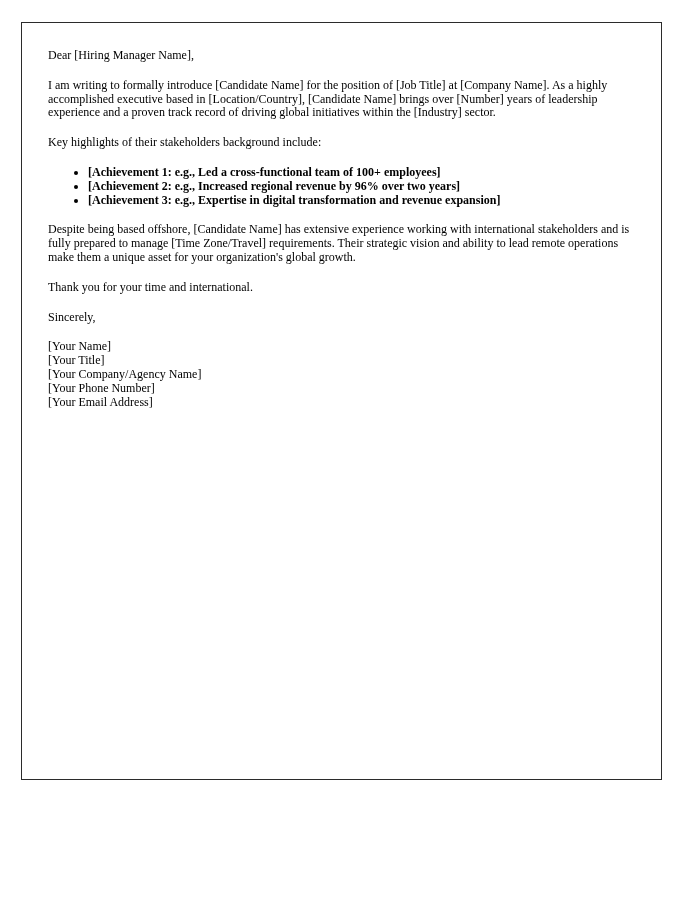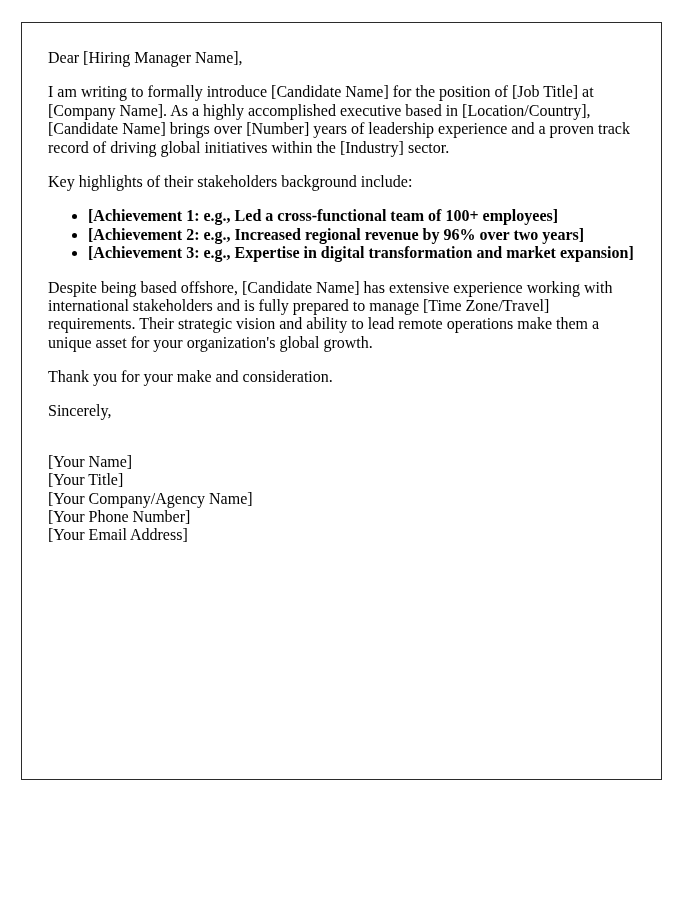--- a/index.html
+++ b/index.html
@@ -14,65 +14,65 @@
   .letter-page {
     position: absolute;
     left: 21px;
     top: 22px;
     width: 641px;
     height: 758px;
     background: #ffffff;
     border: 1.5px solid #2b2b2b;
     padding: 10px 26px 26px 26px;
     color: #000000;
-    font-size: 16px;
+    font-size: 12px;
     line-height: 1.15;
     overflow: hidden;
   }
   .letter-page p {
     margin: 16px 0;
   }
   ul.achievements {
     margin: 16px 0;
     padding-left: 40px;
     list-style-type: disc;
   }
   ul.achievements li {
     margin: 0;
     padding: 0;
     font-weight: bold;
   }
   .signature-block {
-    margin-top: 32px;
+    margin-top: 16px;
   }
   .signature-block div {
     margin: 0;
   }
 </style>
 </head>
 <body>
 
 <div class="letter-page">
 
   <p>Dear [Hiring Manager Name],</p>
 
   <p>I am writing to formally introduce [Candidate Name] for the position of [Job Title] at [Company Name]. As a highly accomplished executive based in [Location/Country], [Candidate Name] brings over [Number] years of leadership experience and a proven track record of driving global initiatives within the [Industry] sector.</p>
 
   <p>Key highlights of their stakeholders background include:</p>
 
   <ul class="achievements">
     <li>[Achievement 1: e.g., Led a cross-functional team of 100+ employees]</li>
     <li>[Achievement 2: e.g., Increased regional revenue by 96% over two years]</li>
-    <li>[Achievement 3: e.g., Expertise in digital transformation and market expansion]</li>
+    <li>[Achievement 3: e.g., Expertise in digital transformation and revenue expansion]</li>
   </ul>
 
   <p>Despite being based offshore, [Candidate Name] has extensive experience working with international stakeholders and is fully prepared to manage [Time Zone/Travel] requirements. Their strategic vision and ability to lead remote operations make them a unique asset for your organization's global growth.</p>
 
 
-  <p>Thank you for your make and consideration.</p>
+  <p>Thank you for your time and international.</p>
 
   <p>Sincerely,</p>
 
   <div class="signature-block">
     <div>[Your Name]</div>
     <div>[Your Title]</div>
     <div>[Your Company/Agency Name]</div>
     <div>[Your Phone Number]</div>
     <div>[Your Email Address]</div>
   </div>

